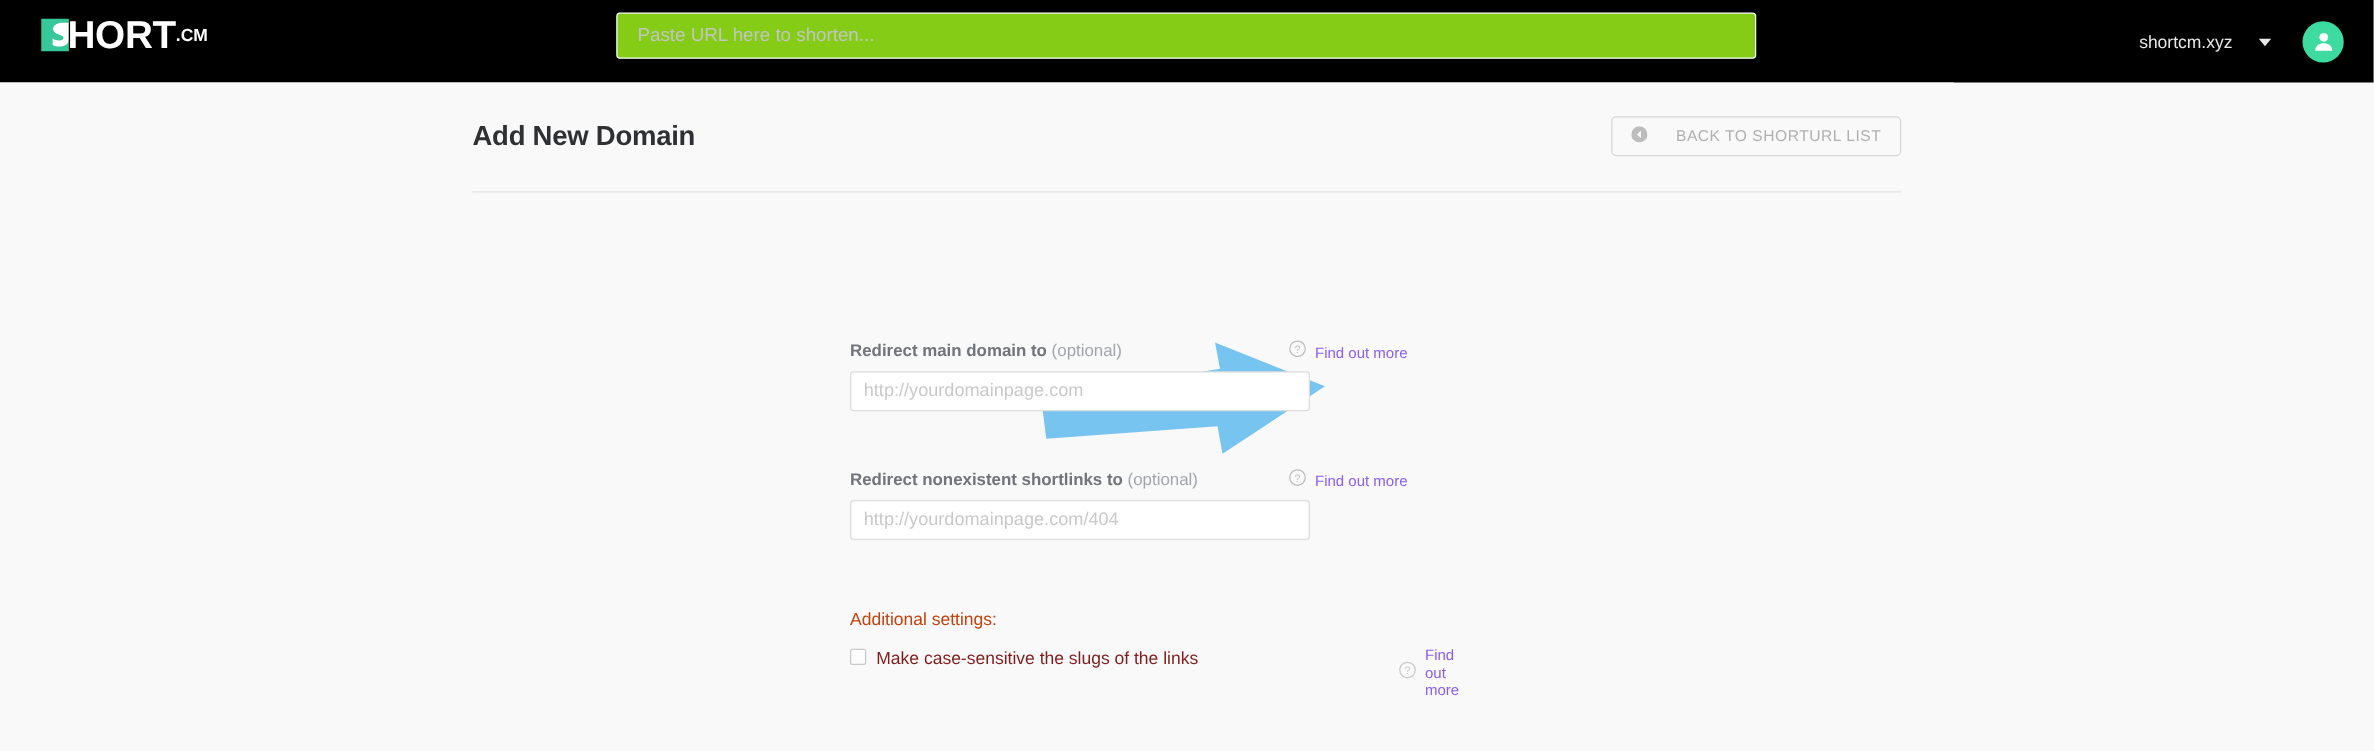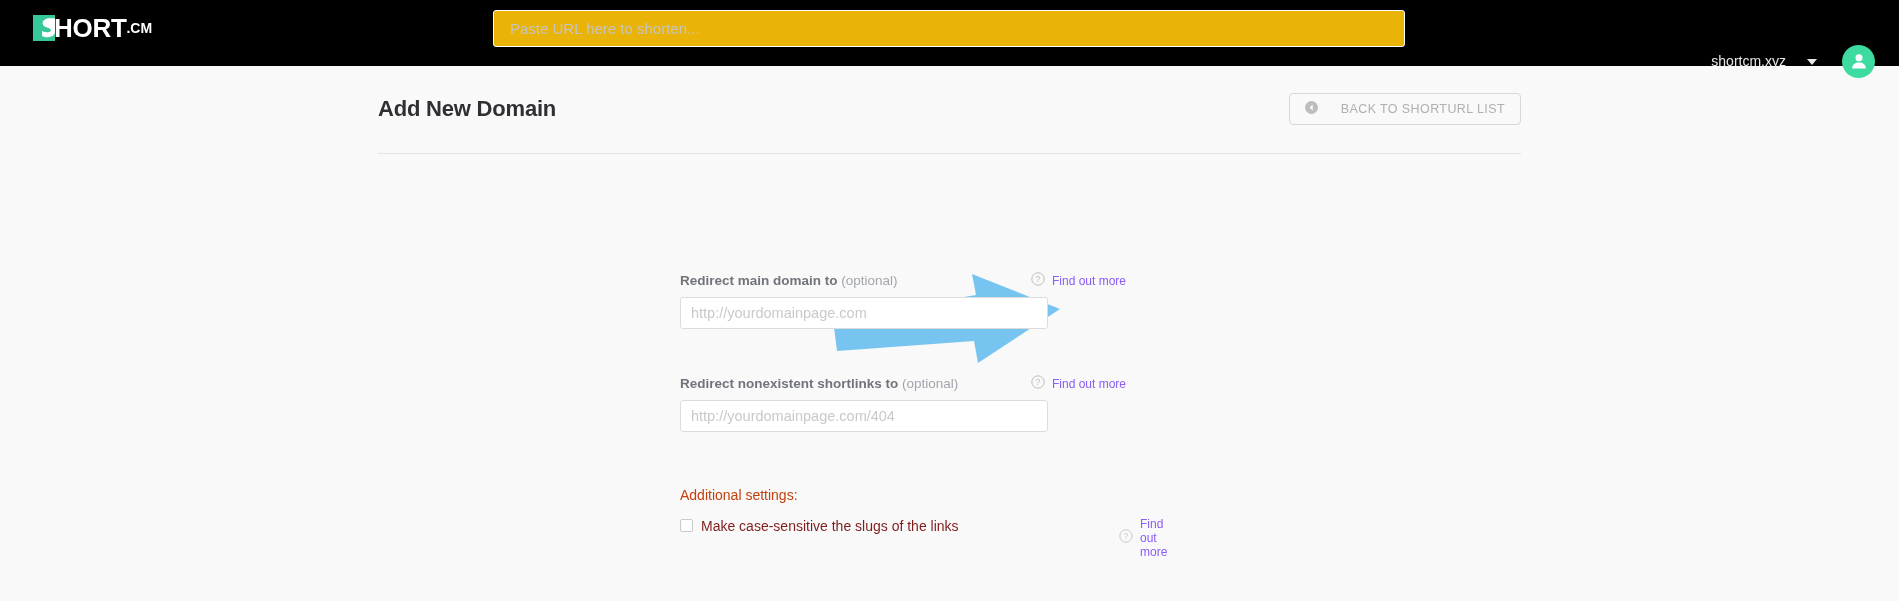--- a/index.html
+++ b/index.html
@@ -36,61 +36,60 @@
     position: relative;
     width: 22px;
     height: 26px;
     background: #36c79b;
     display: inline-block;
     overflow: hidden;
   }
   .logo-mark svg { position: absolute; left: 0; top: 0; }
   .logo-word {
     color: #ffffff;
-    font-size: 26px;
+    font-size: 31px;
     font-weight: 700;
     letter-spacing: -0.3px;
     line-height: 26px;
     margin-left: -1px;
   }
   .logo-tld {
     color: #ffffff;
     font-size: 14px;
     font-weight: 700;
     line-height: 26px;
     margin-left: 0px;
   }
 
   .url-input {
     position: absolute;
     left: 493px;
     top: 10px;
     width: 912px;
     height: 37px;
-    background: #eab308;
+    background: #84cc16;
     border: 1px solid #ffffff;
     border-radius: 3px;
     font-family: "Liberation Sans", sans-serif;
     font-size: 15px;
     color: #333333;
     padding: 0 16px;
     outline: none;
   }
   .url-input::placeholder { color: #c4c4c4; }
 
   .user-menu {
     position: absolute;
     right: 24px;
     top: 0;
     height: 66px;
     display: flex;
     align-items: center;
     gap: 21px;
     cursor: pointer;
-    margin-top: 28px;
   }
   .user-name {
     color: #e8e8e8;
     font-size: 14px;
     line-height: 1;
   }
   .caret-down {
     width: 0; height: 0;
     border-left: 5px solid transparent;
     border-right: 5px solid transparent;

